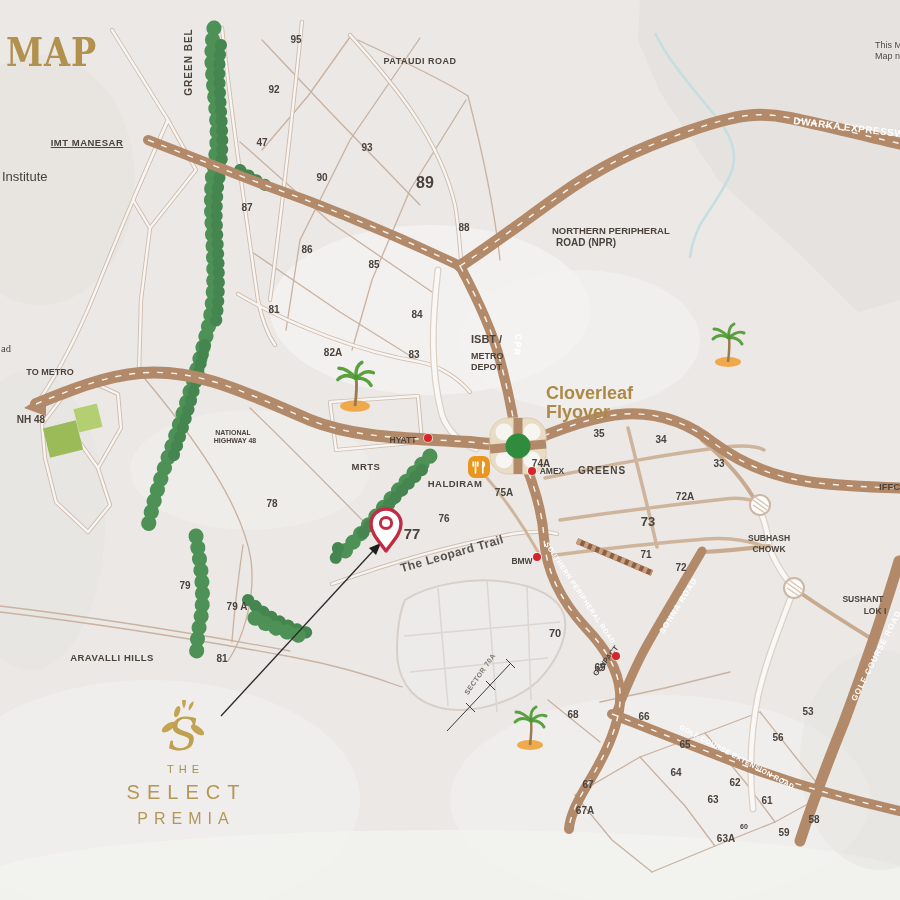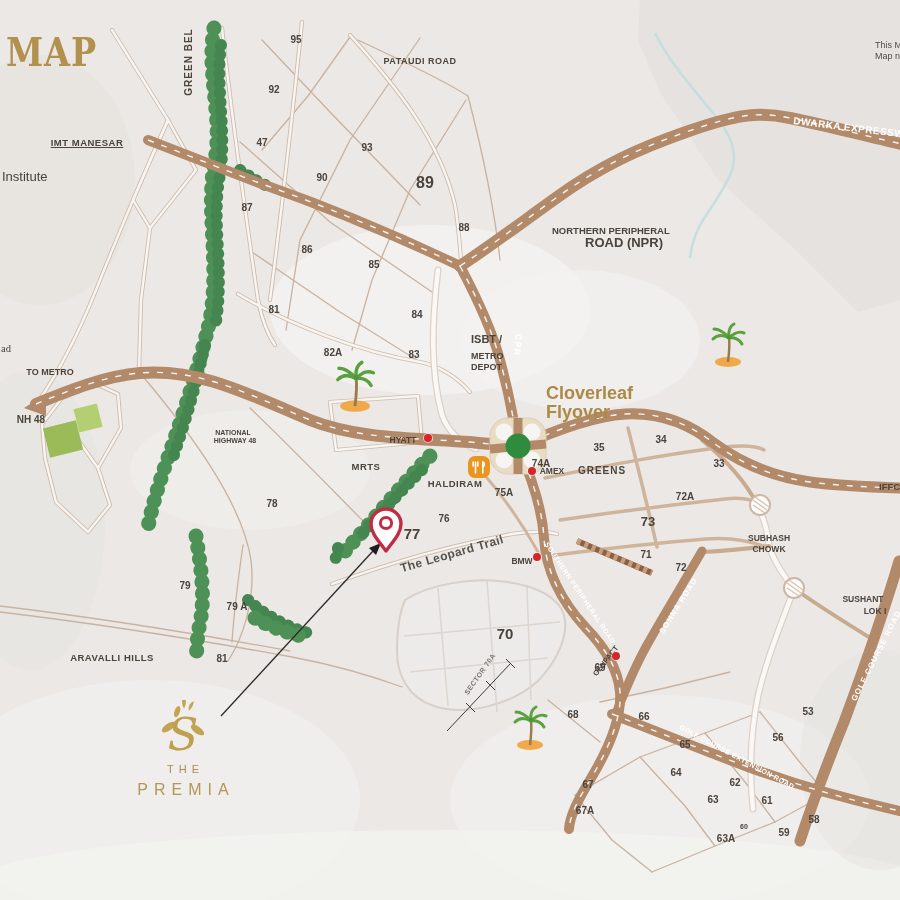--- a/index.html
+++ b/index.html
@@ -270,35 +270,36 @@
     <g fill="#c3a453">
       <ellipse cx="-15" cy="-4" rx="8" ry="3.6" transform="rotate(-35 -15 -4)"></ellipse>
       <ellipse cx="15" cy="-1" rx="8" ry="3.6" transform="rotate(35 15 -1)"></ellipse>
       <ellipse cx="-6" cy="-20" rx="6" ry="2.8" transform="rotate(-70 -6 -20)"></ellipse>
       <path d="M1,-23 q4,-7 0,-14 q-4,7 0,14"></path>
       <path d="M6,-21 q5,-4 5,-10 q-6,3 -5,10"></path>
     </g>
     <text x="0" y="20" text-anchor="middle" font-family="DejaVu Serif, Liberation Serif, serif" font-style="italic" font-size="46" fill="#bfa04f">S</text>
   </svg>
   <div class="logo-the">THE</div>
+  <div class="logo-select">SELECT</div>
   <div class="logo-premia">PREMIA</div>
 </div>
 
 <div id="labels-layer">
       <div class="lbl d ls1" style="font-size: 10px; left: 189px; top: 62px; transform: translate(-50%, -50%) rotate(-90deg);">GREEN BEL</div>
       <div class="lbl d ls05" style="font-size: 9px; left: 420px; top: 62px; transform: translate(-50%, -50%);">PATAUDI ROAD</div>
       <div class="lbl d ls05" style="font-size: 9.5px; left: 87px; top: 143px; transform: translate(-50%, -50%); text-decoration: underline;">IMT MANESAR</div>
       <div class="lbl n" style="font-size: 13px; left: 2px; top: 177px; transform: translate(0px, -50%);">Institute</div>
       <div class="lbl n" style="font-size: 10.5px; left: 1px; top: 349px; transform: translate(0px, -50%); font-family: Liberation Serif, serif;">ad</div>
       <div class="lbl d" style="font-size: 9px; left: 50px; top: 373px; transform: translate(-50%, -50%);">TO METRO</div>
       <div class="lbl d" style="font-size: 10px; left: 31px; top: 420px; transform: translate(-50%, -50%);">NH 48</div>
       <div class="lbl d" style="font-size: 7px; left: 233px; top: 433px; transform: translate(-50%, -50%);">NATIONAL</div>
       <div class="lbl d" style="font-size: 7px; left: 235px; top: 441px; transform: translate(-50%, -50%);">HIGHWAY 48</div>
       <div class="lbl d" style="font-size: 9.5px; left: 552px; top: 231px; transform: translate(0px, -50%);">NORTHERN PERIPHERAL</div>
-      <div class="lbl d" style="font-size: 13px; left: 564px; top: 243px; transform: translate(0px, -50%); padding-left: 21px;">ROAD (NPR)</div>
+      <div class="lbl d" style="font-size: 10px; left: 535px; top: 243px; transform: translate(0px, -50%); padding-left: 21px;">ROAD (NPR)</div>
       <div class="lbl w ls05" style="font-size: 10px; left: 793px; top: 128px; transform: translate(0px, -50%) rotate(7deg);">DWARKA EXPRESSW</div>
       <div class="lbl d" style="font-size: 11px; left: 471px; top: 340px; transform: translate(0px, -50%);">ISBT /</div>
       <div class="lbl d" style="font-size: 9px; left: 471px; top: 357px; transform: translate(0px, -50%);">METRO</div>
       <div class="lbl d" style="font-size: 9px; left: 471px; top: 368px; transform: translate(0px, -50%);">DEPOT</div>
       <div class="lbl w ls1" style="font-size: 9px; left: 517px; top: 345px; transform: translate(-50%, -50%) rotate(95deg);">CPR</div>
       <div class="lbl g" style="font-size: 18px; left: 546px; top: 393px; transform: translate(0px, -50%);">Cloverleaf</div>
       <div class="lbl g" style="font-size: 18px; left: 546px; top: 412px; transform: translate(0px, -50%);">Flyover</div>
       <div class="lbl d" style="font-size: 8.5px; left: 403px; top: 440px; transform: translate(-50%, -50%);">HYATT</div>
       <div class="lbl d ls05" style="font-size: 9.5px; left: 366px; top: 467px; transform: translate(-50%, -50%);">MRTS</div>
       <div class="lbl d ls05" style="font-size: 9.5px; left: 455px; top: 484px; transform: translate(-50%, -50%);">HALDIRAM</div>
@@ -330,31 +331,31 @@
       <div class="sector" style="font-size: 10px; left: 374px; top: 265px;">85</div>
       <div class="sector" style="font-size: 10px; left: 274px; top: 310px;">81</div>
       <div class="sector" style="font-size: 10px; left: 417px; top: 315px;">84</div>
       <div class="sector" style="font-size: 10px; left: 333px; top: 353px;">82A</div>
       <div class="sector" style="font-size: 10px; left: 414px; top: 355px;">83</div>
       <div class="sector" style="font-size: 10px; left: 272px; top: 504px;">78</div>
       <div class="sector" style="font-size: 10px; left: 444px; top: 519px;">76</div>
       <div class="sector" style="font-size: 15px; left: 412px; top: 533px;">77</div>
       <div class="sector" style="font-size: 10px; left: 504px; top: 493px;">75A</div>
       <div class="sector" style="font-size: 10px; left: 541px; top: 464px;">74A</div>
-      <div class="sector" style="font-size: 10px; left: 599px; top: 448px;">35</div>
+      <div class="sector" style="font-size: 10px; left: 599px; top: 434px;">35</div>
       <div class="sector" style="font-size: 10px; left: 661px; top: 440px;">34</div>
       <div class="sector" style="font-size: 10px; left: 719px; top: 464px;">33</div>
       <div class="sector" style="font-size: 10px; left: 685px; top: 497px;">72A</div>
       <div class="sector" style="font-size: 13px; left: 648px; top: 521px;">73</div>
       <div class="sector" style="font-size: 10px; left: 646px; top: 555px;">71</div>
       <div class="sector" style="font-size: 10px; left: 681px; top: 568px;">72</div>
       <div class="sector" style="font-size: 10px; left: 185px; top: 586px;">79</div>
       <div class="sector" style="font-size: 10px; left: 237px; top: 607px;">79 A</div>
       <div class="sector" style="font-size: 10px; left: 222px; top: 659px;">81</div>
-      <div class="sector" style="font-size: 15px; left: 505px; top: 633px;">70</div>
+      <div class="sector" style="font-size: 11px; left: 555px; top: 633px;">70</div>
       <div class="sector" style="font-size: 10px; left: 600px; top: 668px;">69</div>
       <div class="sector" style="font-size: 10px; left: 573px; top: 715px;">68</div>
       <div class="sector" style="font-size: 10px; left: 644px; top: 717px;">66</div>
       <div class="sector" style="font-size: 10px; left: 685px; top: 745px;">65</div>
       <div class="sector" style="font-size: 10px; left: 588px; top: 785px;">67</div>
       <div class="sector" style="font-size: 10px; left: 585px; top: 811px;">67A</div>
       <div class="sector" style="font-size: 10px; left: 676px; top: 773px;">64</div>
       <div class="sector" style="font-size: 10px; left: 713px; top: 800px;">63</div>
       <div class="sector" style="font-size: 10px; left: 735px; top: 783px;">62</div>
       <div class="sector" style="font-size: 10px; left: 767px; top: 801px;">61</div>

